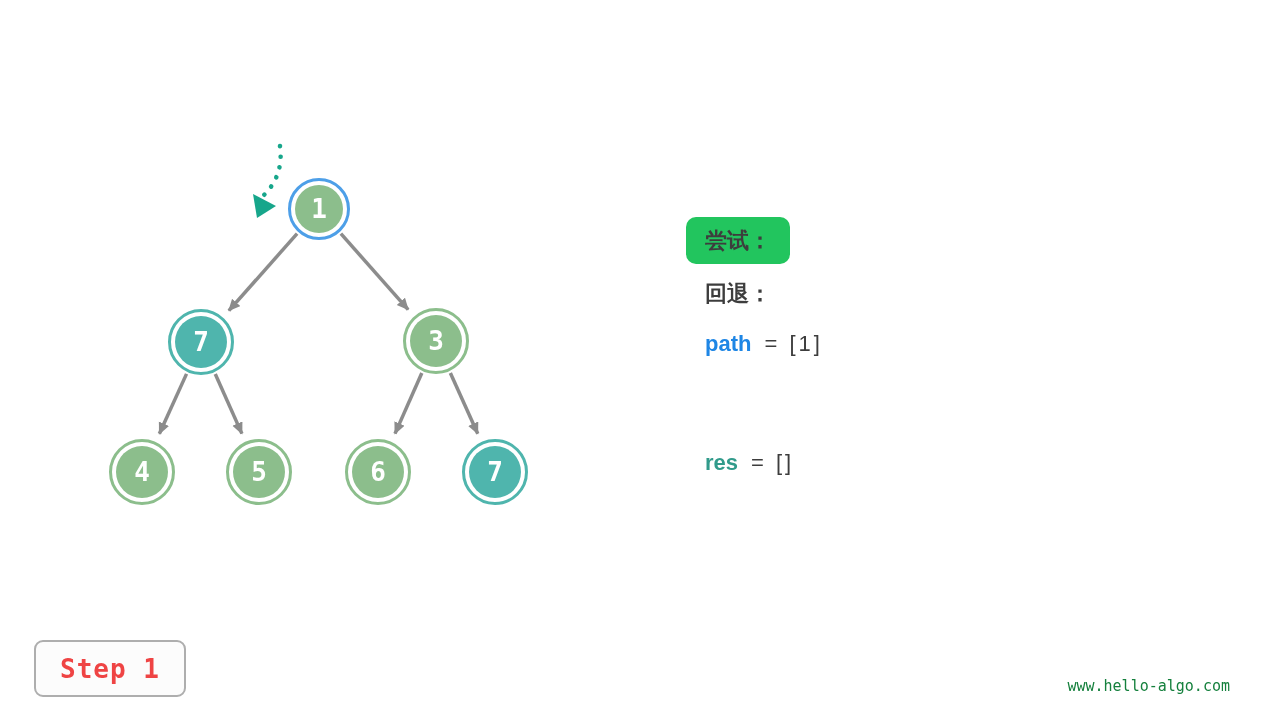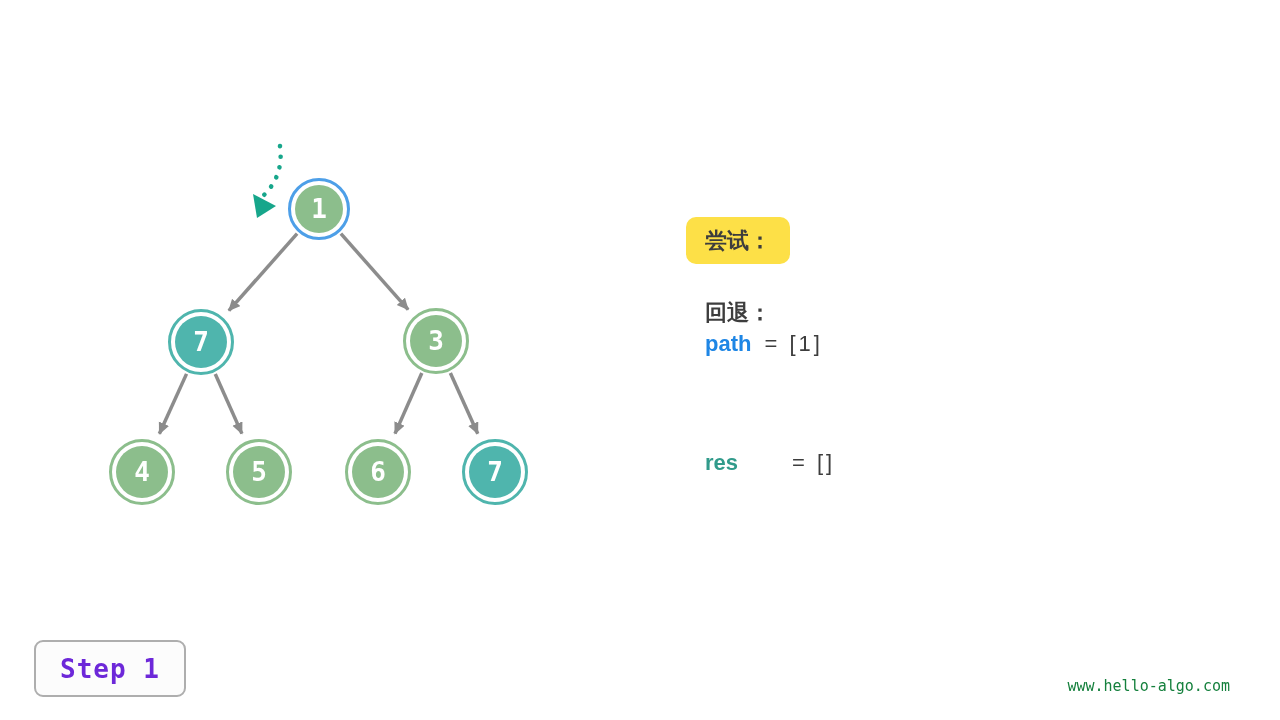--- a/index.html
+++ b/index.html
@@ -11,40 +11,39 @@
   .panel-line{position:absolute;white-space:nowrap;color:#3d3d3d;}
   .try-box{
     left:686px;top:217px;height:47px;
     background:#e6e6e6;border-radius:10px;
     display:flex;align-items:center;padding:0 19px;
     font-size:22px;
   }
   .back-line{
     left:705px;top:279px;height:30px;display:flex;align-items:center;
     font-size:22px;
-    margin-top:19px;
   }
   .cjk-label{font-weight:700;color:#3d3d3d;}
   .cjk-text{font-weight:400;color:#3d3d3d;}
 
   .code-line{
     font-family:Liberation Sans, sans-serif;
     font-size:22px;height:26px;display:flex;align-items:center;
   }
   .path-line{left:705px;top:331px;}
-  .res-line{left:705px;top:450px;gap:41px;}
+  .res-line{left:705px;top:450px;}
   .code-var{font-weight:700;}
   .code-val{color:#3d3d3d;margin-left:13px;letter-spacing:3px;font-weight:500;}
 
   .step-badge{
     position:absolute;left:34px;top:640px;width:148px;height:53px;
     background:#fcfcfc;border:2px solid #aeaeae;border-radius:9px;
     display:flex;align-items:center;justify-content:center;
     font-family:"DejaVu Sans Mono",monospace;font-size:26px;font-weight:700;
-    color:#6d28d9;letter-spacing:1px;
+    color:#ef4444;letter-spacing:1px;
   }
 
   .watermark{
     position:absolute;right:50px;top:677px;
     font-family:"DejaVu Sans Mono",monospace;font-size:15px;color:#15803d;
   }
 </style>
 </head>
 <body>
 
@@ -94,21 +93,21 @@
         <circle cx="378" cy="472" r="26" fill="#8cbe8c"></circle>
         <text x="378" y="481" text-anchor="middle" fill="#ffffff" font-size="26" font-weight="bold" font-family="&quot;DejaVu Sans Mono&quot;, monospace">6</text>
       </g>
       <g>
         <circle cx="495" cy="472" r="31.5" fill="#ffffff" stroke="#4fb5ad" stroke-width="3"></circle>
         <circle cx="495" cy="472" r="26" fill="#4fb5ad"></circle>
         <text x="495" y="481" text-anchor="middle" fill="#ffffff" font-size="26" font-weight="bold" font-family="&quot;DejaVu Sans Mono&quot;, monospace">7</text>
       </g>
     </svg>
 
-  <div class="panel-line try-box" style="background: #fde047;">
+  <div class="panel-line try-box" style="background: #22c55e;">
     <span class="cjk-label">尝试：</span>
   </div>
 
   <div class="panel-line back-line">
     <span class="cjk-label">回退：</span>
   </div>
 
   <div class="panel-line code-line path-line">
     <span class="code-var" id="path-var" style="color: rgb(30, 134, 229);">path</span>
     <span class="code-val">= [1]</span>

